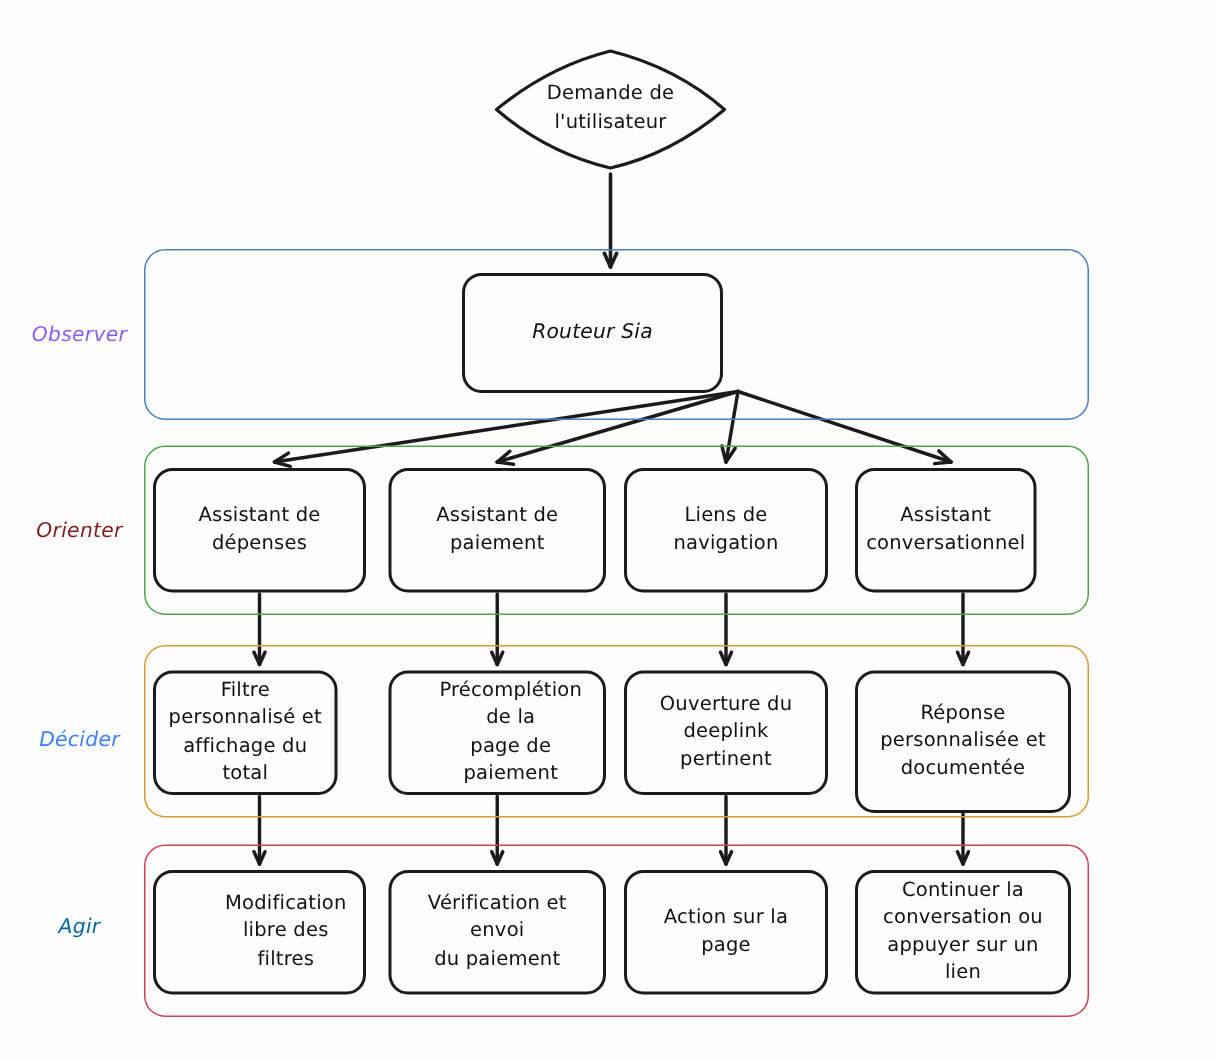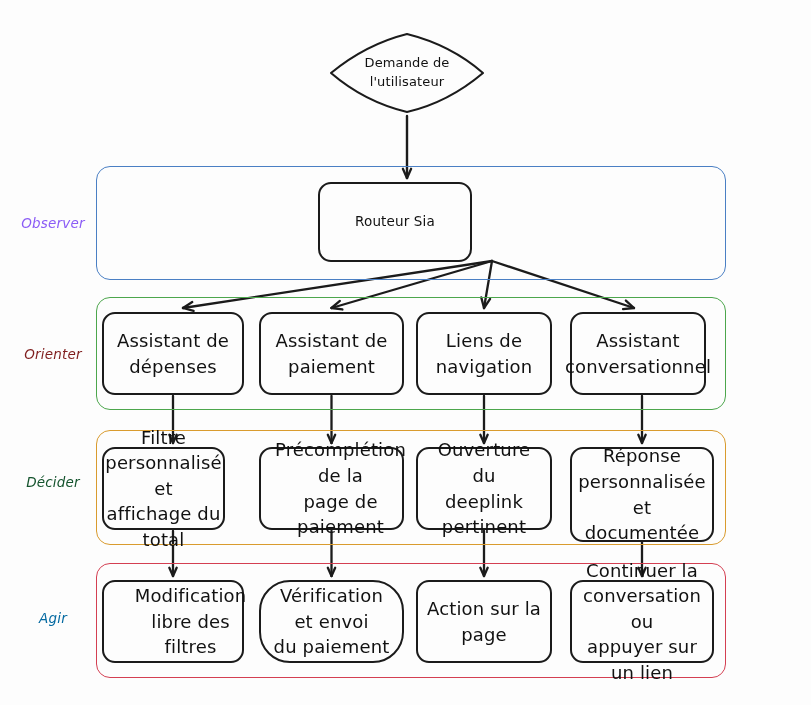--- a/index.html
+++ b/index.html
@@ -45,21 +45,21 @@
     position: absolute;
     box-sizing: border-box;
     border: 2.1px solid #1b1b1b;
     border-radius: 13px;
     background: #fdfdfd;
     display: flex;
     align-items: center;
     justify-content: center;
     text-align: center;
     color: #111;
-    font-size: 18px;
+    font-size: 13px;
     line-height: 1.42;
     padding: 4px 7px;
     letter-spacing: .15px;
   }
   .node.router { font-size: 13.5px; }
 
   
   .diamond-wrap {
     position: absolute;
   }
@@ -153,61 +153,61 @@
 
   <div id="lane-layer">
       <div class="lane" style="left: 96px; top: 166px; width: 630px; height: 114px; border-color: rgb(74, 127, 196);"></div>
       <div class="lane" style="left: 96px; top: 297px; width: 630px; height: 113px; border-color: rgb(76, 166, 76);"></div>
       <div class="lane" style="left: 96px; top: 430px; width: 630px; height: 115px; border-color: rgb(217, 155, 46);"></div>
       <div class="lane" style="left: 96px; top: 563px; width: 630px; height: 115px; border-color: rgb(212, 63, 82);"></div>
     </div>
   <div id="label-layer">
       <div class="lane-label" style="left: 16px; top: 215px; width: 74px; color: #8b5cf6;">Observer</div>
       <div class="lane-label" style="left: 16px; top: 346px; width: 74px; color: #7f1d1d;">Orienter</div>
-      <div class="lane-label" style="left: 16px; top: 474px; width: 74px; color: #14532d;">Décider</div>
+      <div class="lane-label" style="left: 16px; top: 485px; width: 74px; color: #3b82f6;">Décider</div>
       <div class="lane-label" style="left: 16px; top: 610px; width: 74px; color: #0369a1;">Agir</div>
     </div>
   <div id="node-layer">
       <div class="diamond-wrap" style="left: 328px; top: 32px; width: 158px; height: 82px;">
         <svg width="158" height="82" viewBox="0 0 158 82">
           <path d="M 79 2 Q 123.24000000000001 13.120000000000001 155 41 Q 120.08 70.52 79 80 Q 36.34 69.7 3 41 Q 37.92 12.299999999999999 79 2 Z" fill="#fdfdfd" stroke="#1b1b1b" stroke-width="2.1" stroke-linejoin="round"></path>
         </svg>
         <div class="diamond-text">Demande de<br>l'utilisateur</div>
       </div>
-      <div class="node router" style="left: 318px; top: 182px; width: 154px; height: 80px;">
+      <div class="node router" style="left: 308px; top: 182px; width: 174px; height: 80px; font-style: italic;">
         <span>Routeur Sia</span>
       </div>
       <div class="node" style="left: 102px; top: 312px; width: 142px; height: 83px;">
         <span>Assistant de<br>dépenses</span>
       </div>
       <div class="node" style="left: 259px; top: 312px; width: 145px; height: 83px;">
         <span>Assistant de<br>paiement</span>
       </div>
       <div class="node" style="left: 416px; top: 312px; width: 136px; height: 83px;">
         <span>Liens de<br>navigation</span>
       </div>
-      <div class="node" style="left: 570px; top: 312px; width: 136px; height: 83px;">
+      <div class="node" style="left: 570px; top: 312px; width: 121px; height: 83px;">
         <span>Assistant<br>conversationnel</span>
       </div>
       <div class="node" style="left: 102px; top: 447px; width: 123px; height: 83px;">
         <span>Filtre personnalisé et<br>affichage du total</span>
       </div>
       <div class="node" style="left: 259px; top: 447px; width: 145px; height: 83px; padding-left: 25px;">
         <span>Précomplétion de la<br>page de paiement</span>
       </div>
       <div class="node" style="left: 416px; top: 447px; width: 136px; height: 83px;">
         <span>Ouverture du<br>deeplink pertinent</span>
       </div>
       <div class="node" style="left: 570px; top: 447px; width: 144px; height: 95px;">
         <span>Réponse<br>personnalisée et<br>documentée</span>
       </div>
       <div class="node" style="left: 102px; top: 580px; width: 142px; height: 83px; padding-left: 42px;">
         <span>Modification libre des<br>filtres</span>
       </div>
-      <div class="node" style="left: 259px; top: 580px; width: 145px; height: 83px; border-radius: 31px;">
+      <div class="node" style="left: 259px; top: 580px; width: 145px; height: 83px;">
         <span>Vérification et envoi<br>du paiement</span>
       </div>
       <div class="node" style="left: 416px; top: 580px; width: 136px; height: 83px;">
         <span>Action sur la page</span>
       </div>
       <div class="node" style="left: 570px; top: 580px; width: 144px; height: 83px;">
         <span>Continuer la<br>conversation ou<br>appuyer sur un lien</span>
       </div>
     </div>
 

